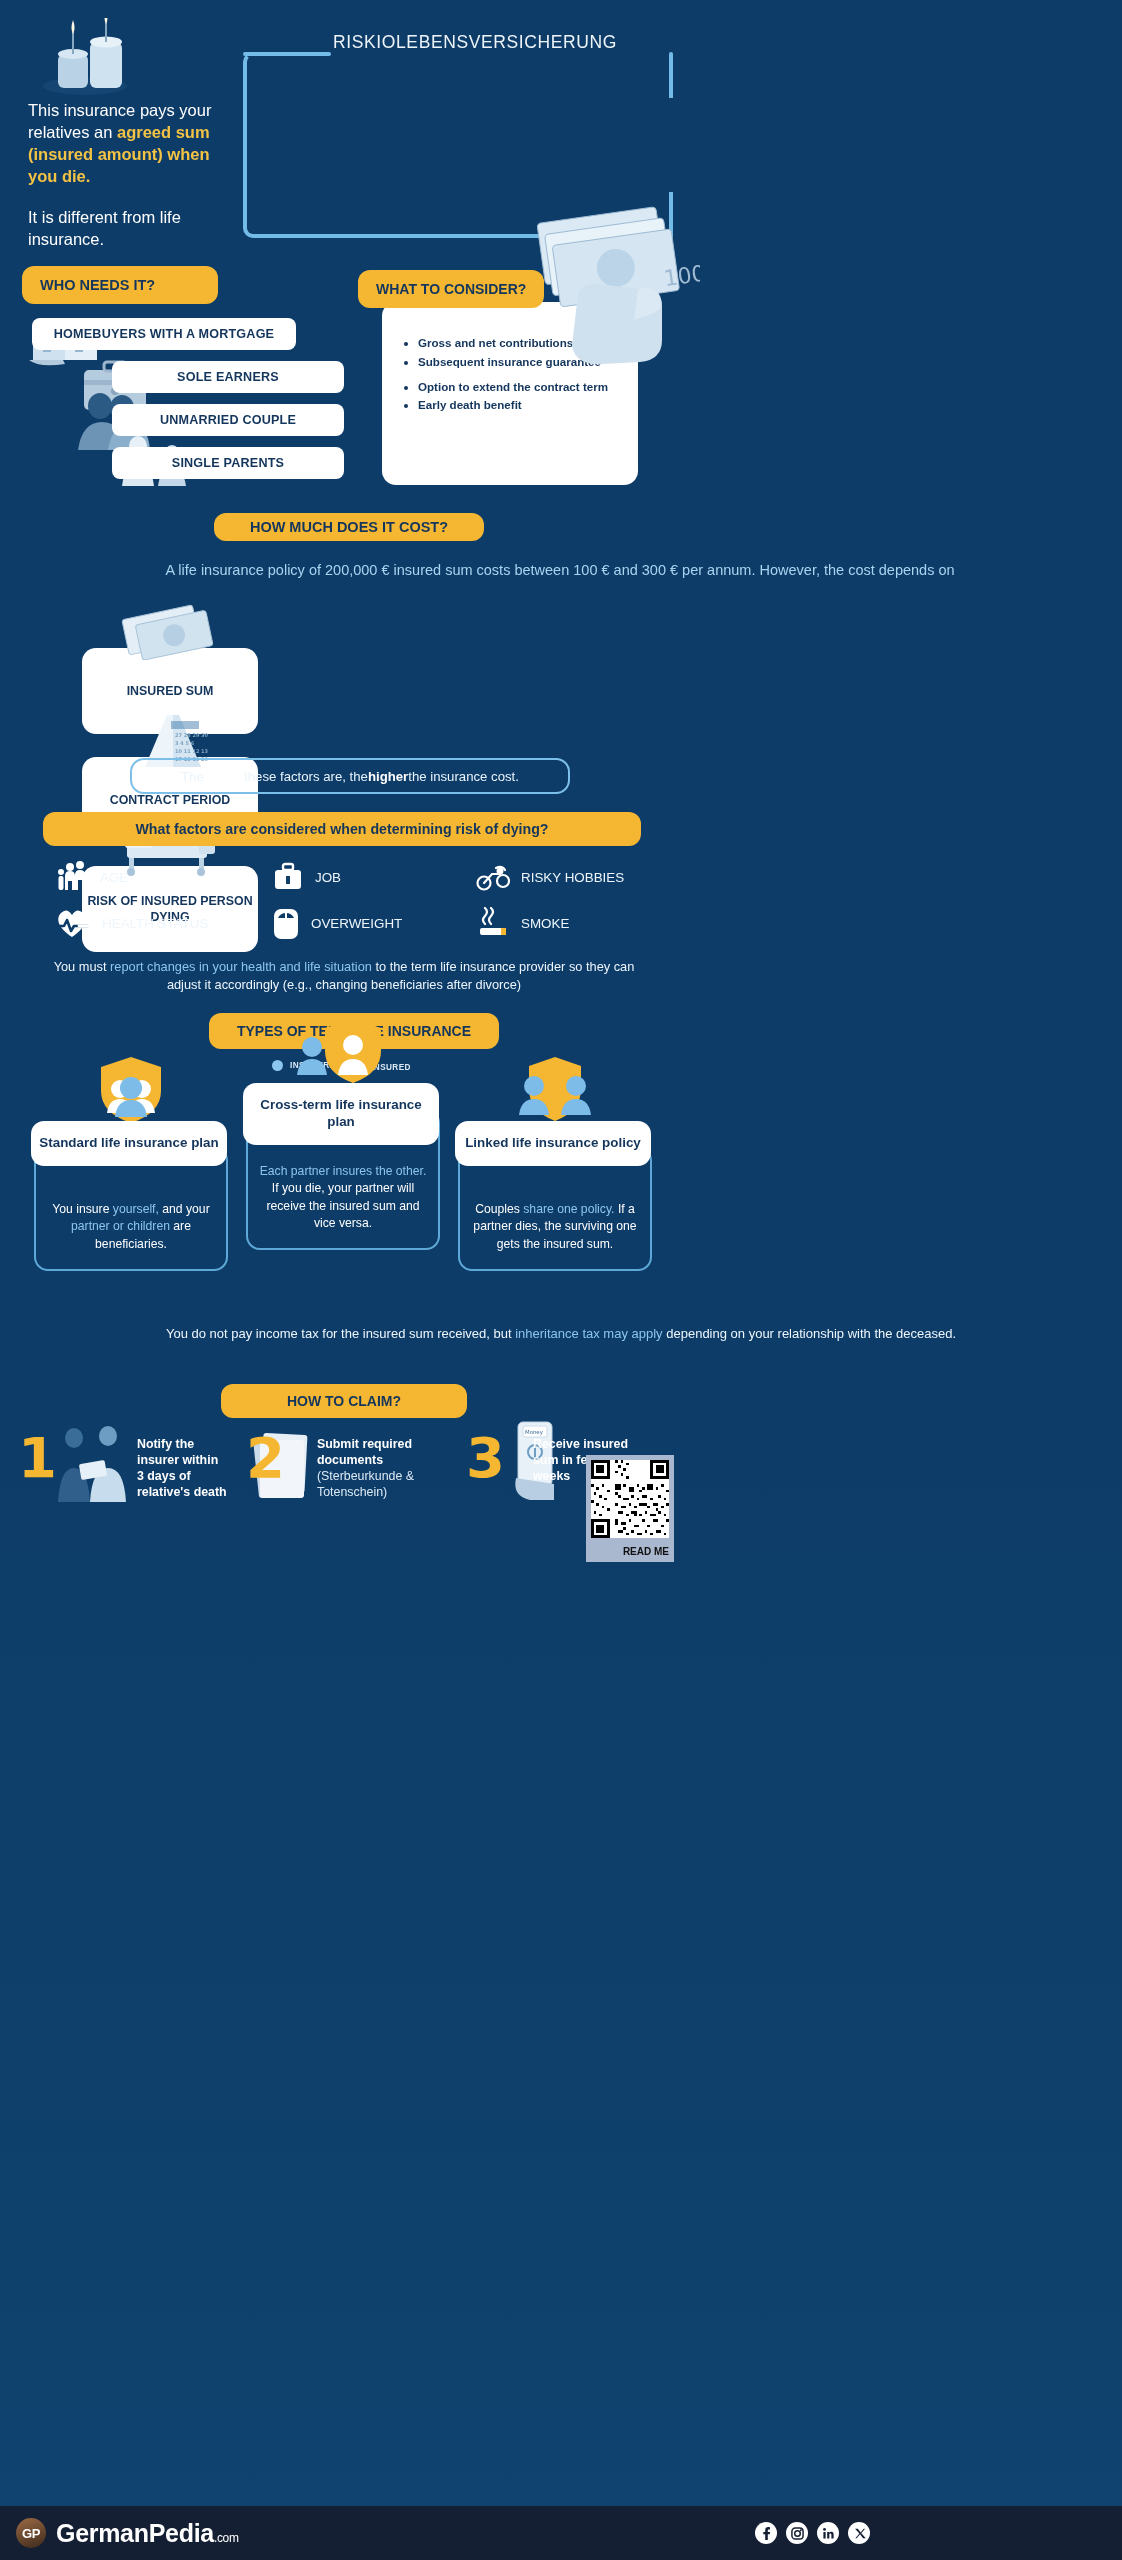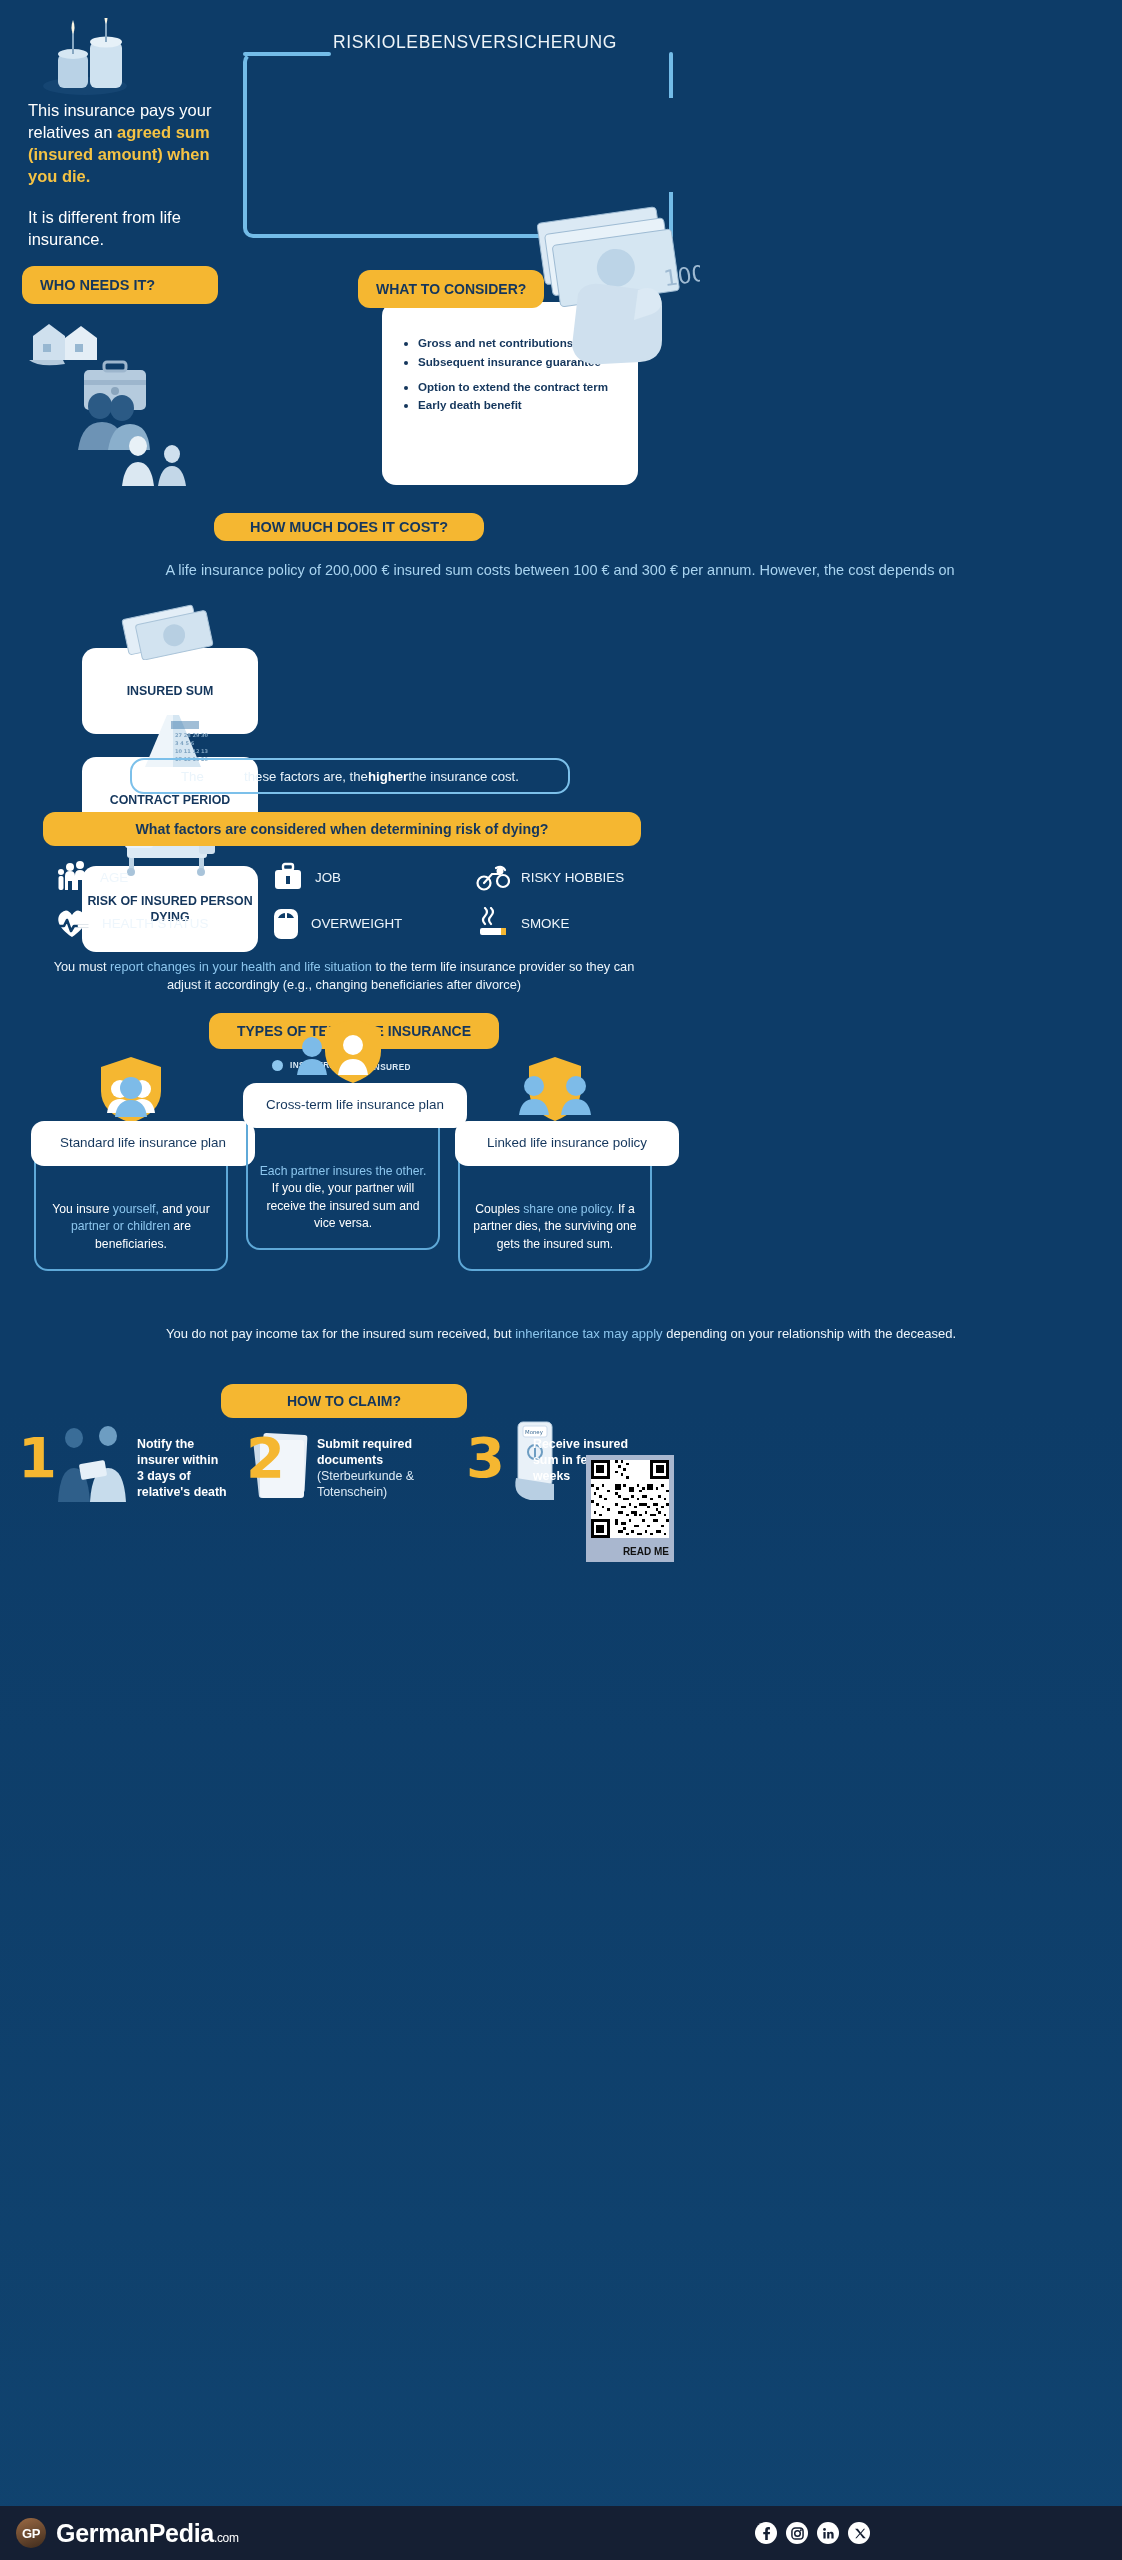--- a/index.html
+++ b/index.html
@@ -135,23 +135,23 @@
   .type-col.c1 { left:6px;   top:62px; }
   .type-col.c2 { left:218px; top:24px; }
   .type-col.c3 { left:430px; top:62px; }
   .type-outline {
     border:2px solid #5fa9d8; border-radius:14px;
     padding:52px 10px 16px; text-align:center;
     color:#ffffff; font-size:12.2px; line-height:1.42;
   }
   .type-outline .hl { color:#8cc6ee; }
   .type-head {
-    position:absolute; left:-3px; top:-26px; width:224px;
+    position:absolute; left:-3px; top:-26px; width:196px;
     background:#fff; color:#14365c; border-radius:13px;
-    font-weight:normal; font-size:13.4px; line-height:1.25;
+    font-weight:bold; font-size:13.4px; line-height:1.25;
     padding:14px 8px; text-align:center;
   }
   .type-icon { position:absolute; left:50%; transform:translateX(-50%); top:-92px; }
 
   .tax-text { position:absolute; left:42px; top:1325px; width:1038px; text-align:center; color:#eef6fc; font-size:13px; line-height:1.42; }
   .tax-text .hl { color:#8cc6ee; }
 
   
   .claim-pill { position:absolute; left:221px; top:1384px; width:246px; height:34px; justify-content:center; font-size:14px; }
   .claim-row { position:absolute; left:18px; top:1424px; width:600px; }
@@ -233,20 +233,34 @@
     <path d="M18 58 q4 -28 24 -28 q20 0 24 28 z" fill="#6d93b5"></path>
     <path d="M48 58 q4 -26 22 -26 q18 0 20 26 z" fill="#8aafcc"></path>
   </svg>
   <svg style="position:absolute;left:98px;top:436px;" width="110" height="52" viewBox="0 0 110 52">
     <ellipse cx="40" cy="10" rx="9" ry="10" fill="#e8f1f7"></ellipse>
     <path d="M24 50 q3 -24 16 -24 q13 0 16 24 z" fill="#dbe8f2"></path>
     <ellipse cx="74" cy="18" rx="8" ry="9" fill="#cfe0ee"></ellipse>
     <path d="M60 50 q3 -20 14 -20 q11 0 14 20 z" fill="#c3d7e8"></path>
   </svg>
 
+  <div class="who-list">
+    <div class="who-row r1">
+        <span>HOMEBUYERS WITH A MORTGAGE</span>
+      </div>
+    <div class="who-row r2">
+        <span>SOLE EARNERS</span>
+      </div>
+    <div class="who-row r3">
+        <span>UNMARRIED COUPLE</span>
+      </div>
+    <div class="who-row r4">
+        <span>SINGLE PARENTS</span>
+      </div>
+  </div>
 
   <div class="pill wtc-pill">
     <span>WHAT TO CONSIDER?</span>
   </div>
   <div class="white-card wtc-card">
     <ul>
       <li>Gross and net contributions</li>
       <li>Subsequent insurance guarantee</li>
       <li class="gap">Option to extend the contract term</li>
       <li>Early death benefit</li>

